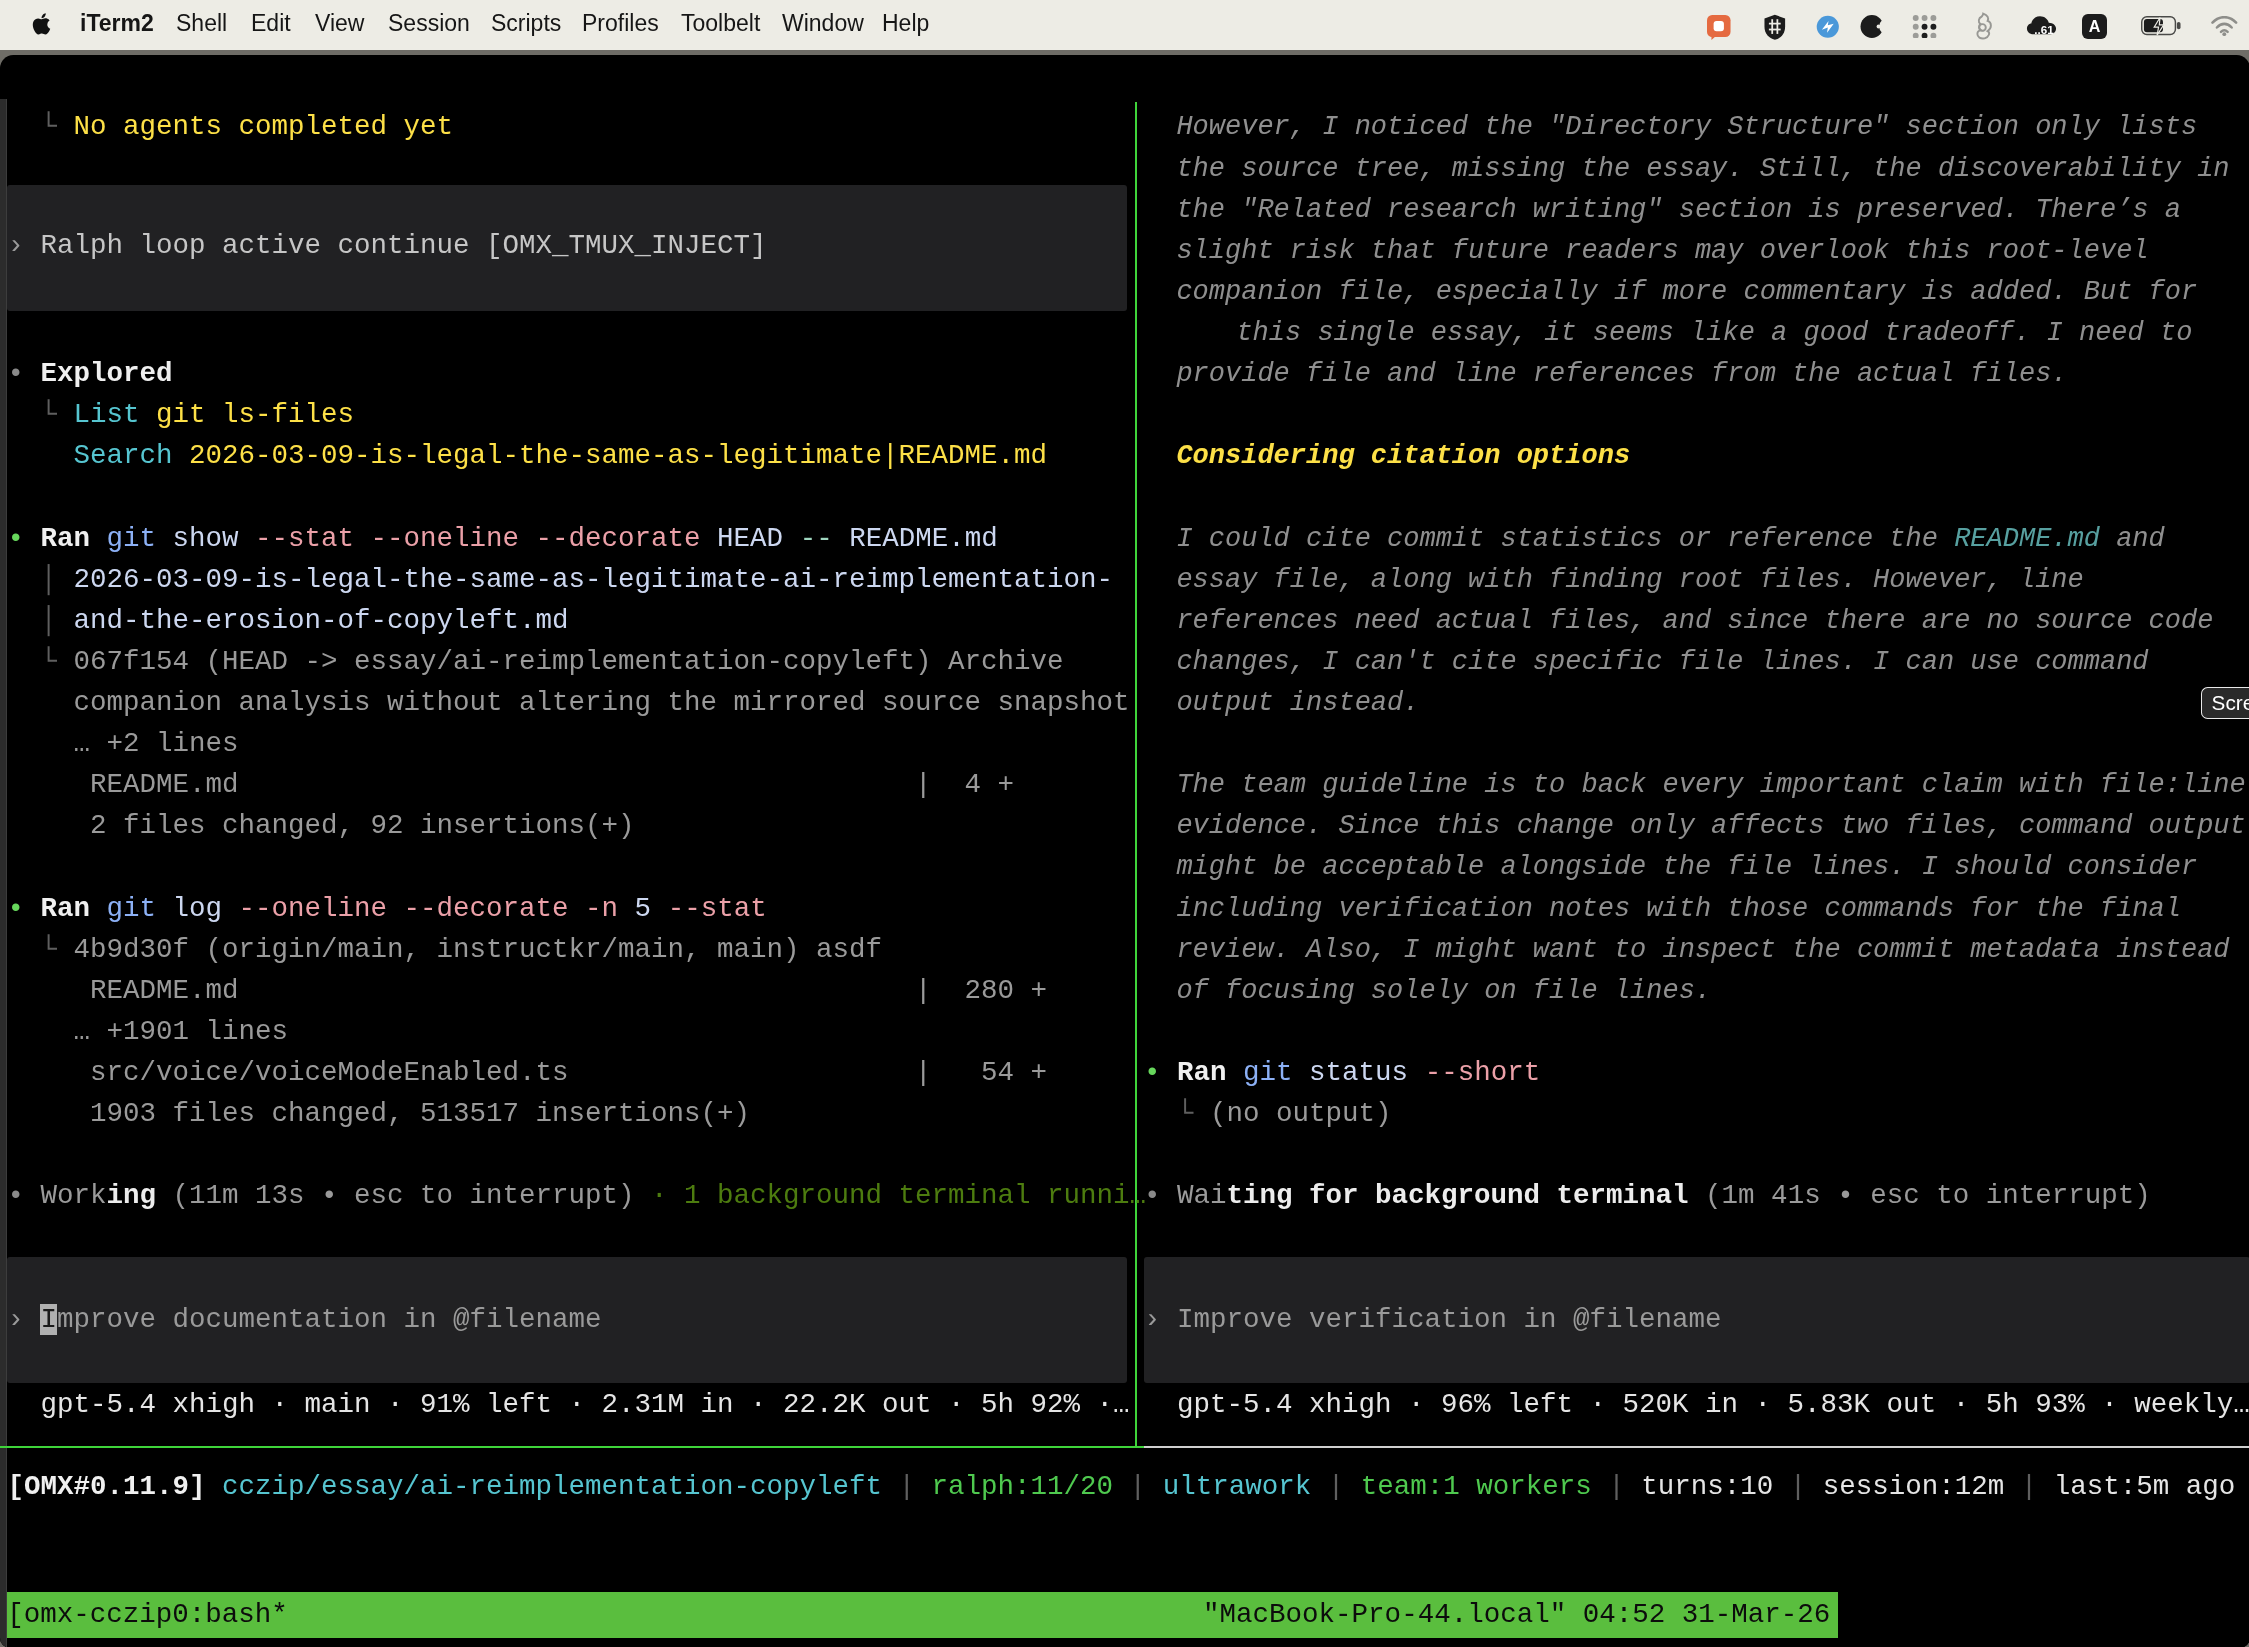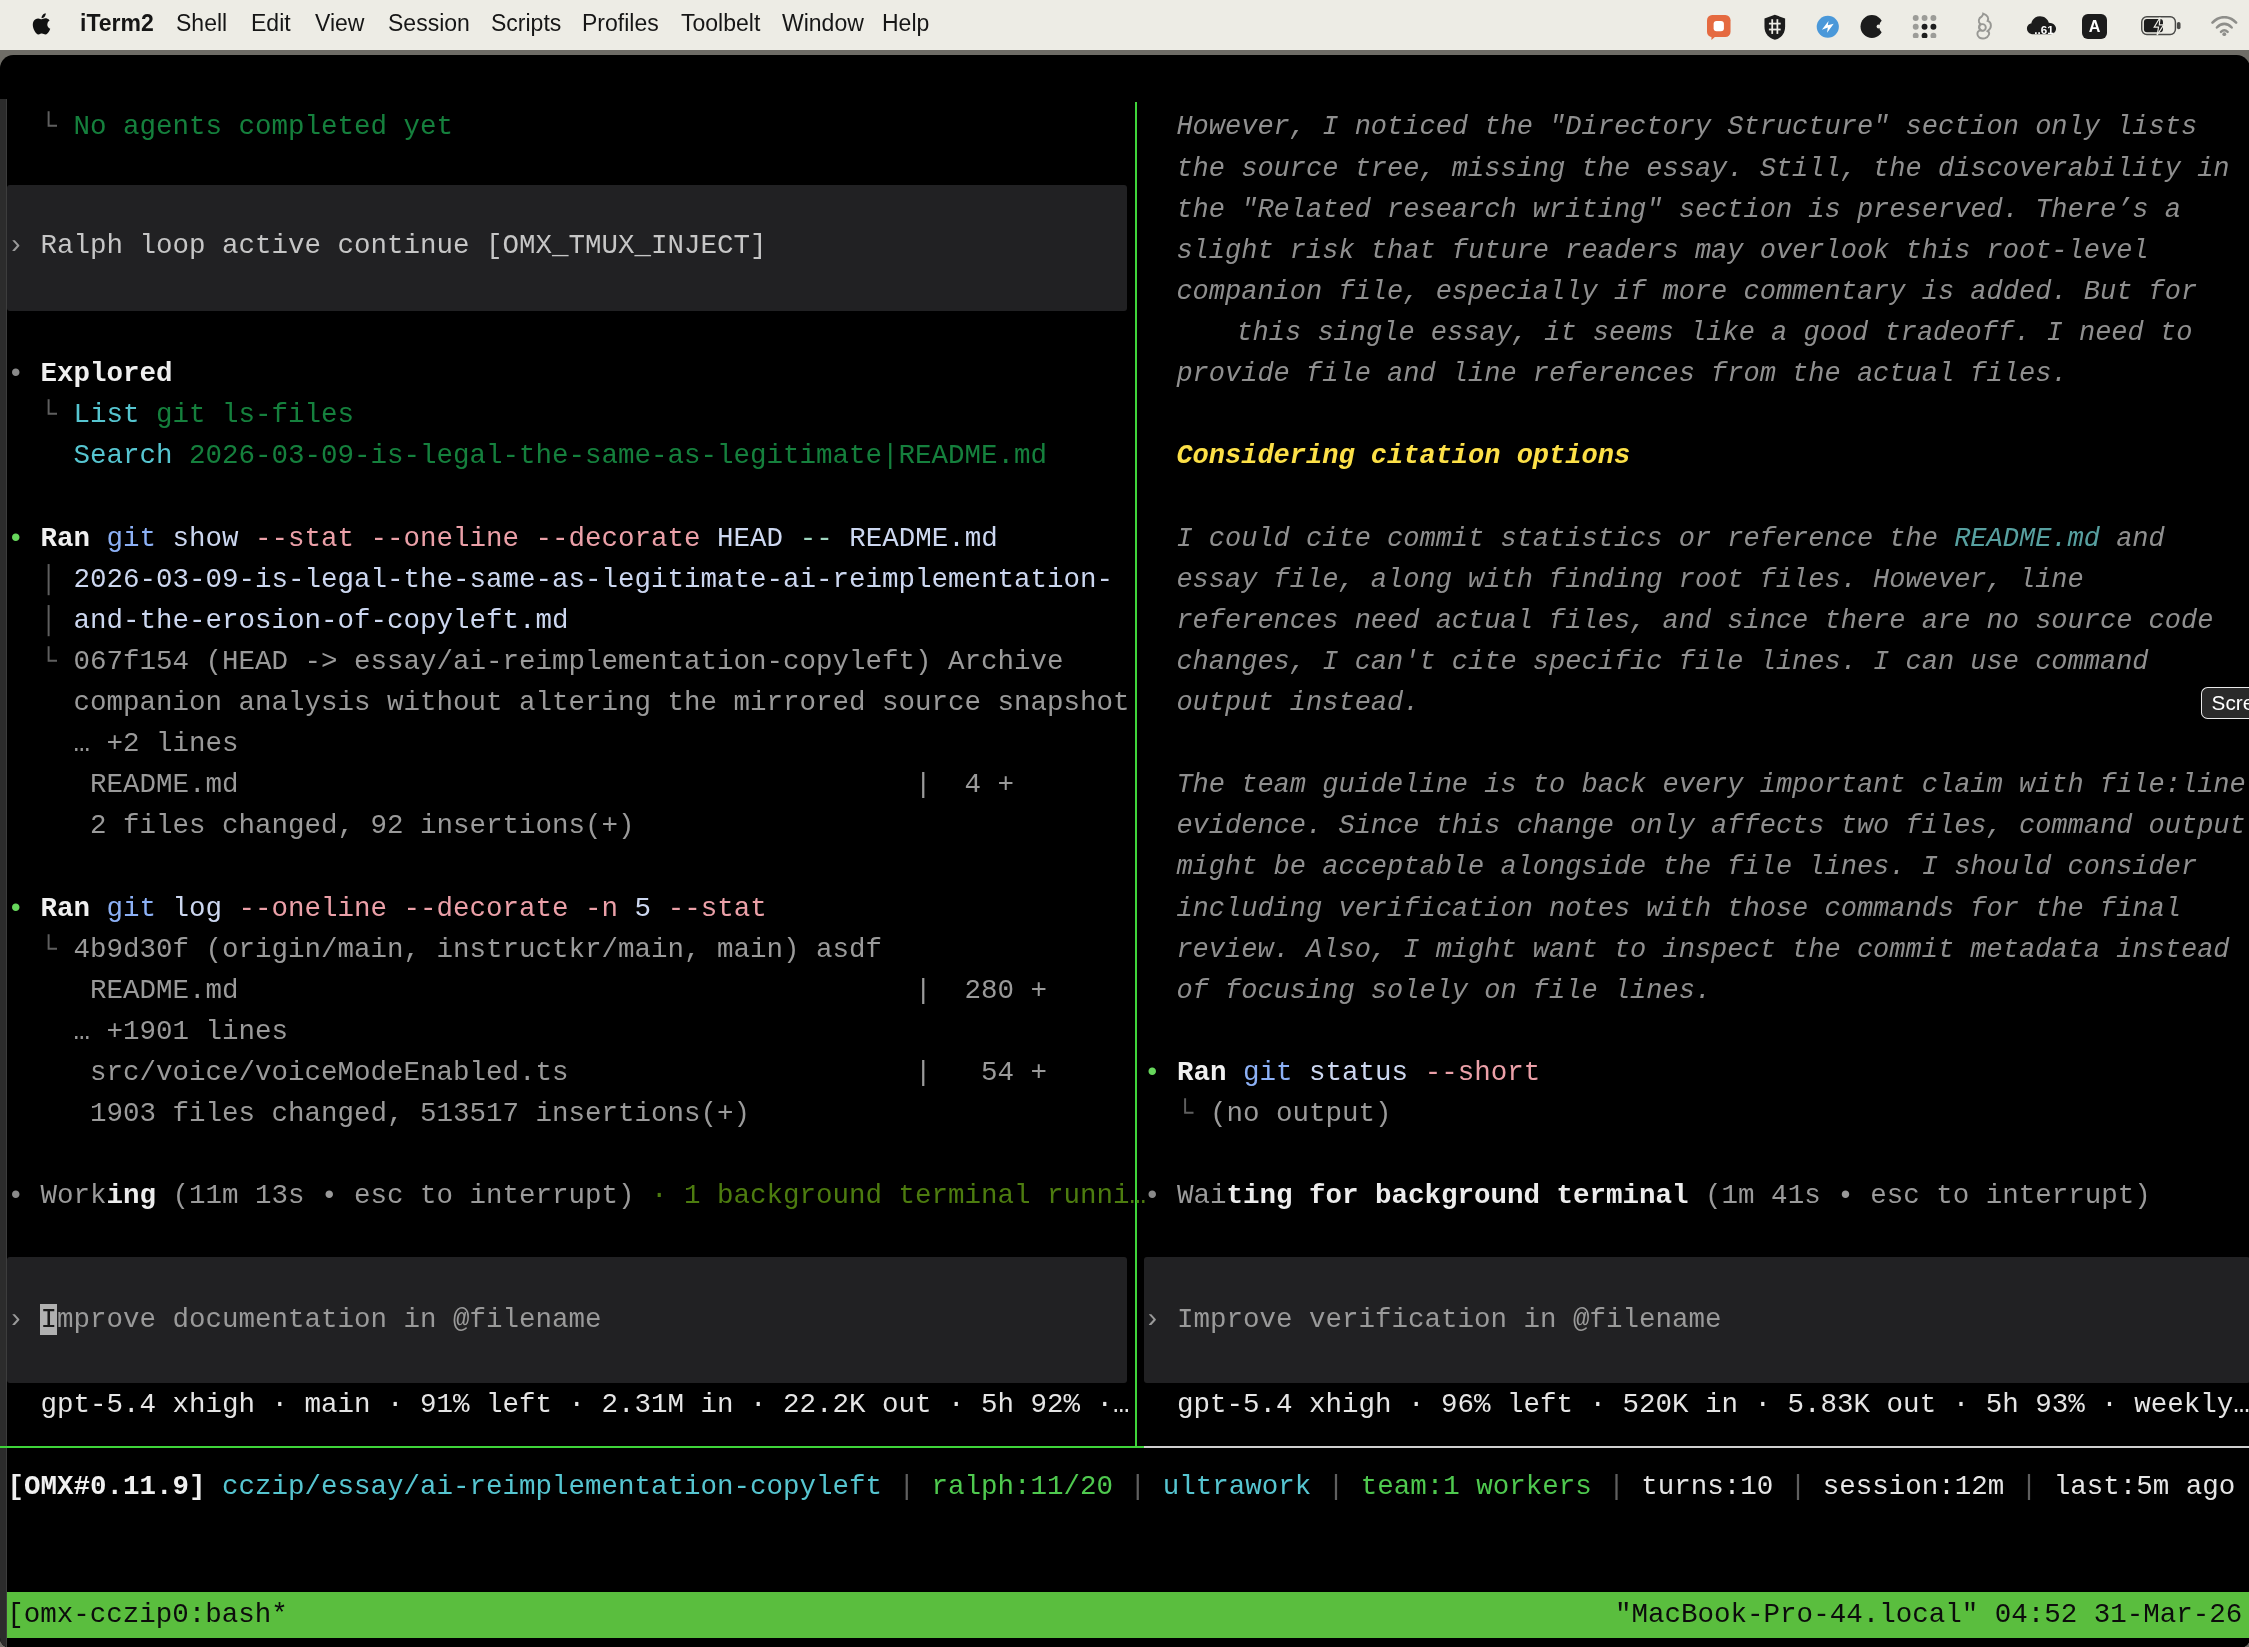--- a/index.html
+++ b/index.html
@@ -8,35 +8,35 @@
 .mb{font-weight:700;}
 #win{position:absolute;left:0;top:55px;width:2250px;height:1593px;background:#000;border-radius:13.3px 13.3px 10.3px 10.3px;overflow:hidden;}
 #titlebar{position:absolute;left:0;top:0;width:2250px;height:44px;background:#3a3a38;border-top:0.7px solid #58585a;}
 .tl{position:absolute;top:13.3px;width:17px;height:17px;border-radius:50%;}
 #title{position:absolute;left:0;top:0;width:2250px;height:44px;text-align:center;font:700 21.4px/42px "Liberation Sans",sans-serif;color:#b3b3b1;}
 #wkey{position:absolute;right:9.6px;top:8.9px;color:#7f7f7d;font:400 20.7px/20.7px "Liberation Sans",sans-serif;}
 #term{position:absolute;left:0;top:44px;width:2250px;height:1549px;background:#000;}
 #leftstrip{position:absolute;left:0;top:0;width:6.6px;height:1549px;background:#2c2c2c;border-right:0.7px solid #3d3d3d;}
 .box{position:absolute;background:#212123;border-radius:3px;}
 .row{position:absolute;left:7.4px;margin:0;white-space:pre;font:400 27.5px/41px "Liberation Mono",monospace;color:#cfcfcf;}
-.tx{color:#15803d;text-align:right;} .rl{color:#c6c6c6;}
+.tx{color:#fde047;text-align:right;} .rl{color:#c6c6c6;}
 .dg{color:#5f5f5f;} .gr{color:#9a9a9a;} .dgr{color:#4d7c0f;} .st{color:#e5e5e5;text-align:right;}
 .cy{color:#56c5d0;margin-top:32px;} .bl{color:#8cb0f5;} .lv{color:#ccd7f0;} .pk{color:#eba0a8;} .tl2{color:#9fd6bf;}
 .tl{}
 .wb{color:#f0f0f0;font-weight:700;}
 .gb{color:#8a8a8a;} .grn{color:#67d75c;} .gn{color:#4fc94f;}
 .sh{color:#ededed;font-weight:700;}
 .it{font-style:italic;color:#8f8f8f;font-size:27px;}
 .bi{font-style:italic;font-weight:700;color:#fde047;font-size:27px;}
 .itl{font-style:italic;color:#57a0a0;font-size:27px;}
 .cur{background:#b0b0b0;color:#1a1a1a;}
 #vdiv{position:absolute;left:1135px;top:3px;width:2.2px;height:1345px;background:#3fd43a;}
 #hlg{position:absolute;left:0;top:1347px;width:1144px;height:2.2px;background:#3fd43a;}
 #hlw{position:absolute;left:1144px;top:1347px;width:1106px;height:2.2px;background:#cfcfcf;}
-#tmux{position:absolute;left:6.6px;top:1493px;width:2243px;height:46px;background:#5abe3e;}
+#tmux{position:absolute;left:6.6px;top:1493px;width:1831px;height:46px;background:#5abe3e;}
 #tmux pre{position:absolute;left:0.7px;top:0;margin:0;white-space:pre;font:400 27.5px/46px "Liberation Mono",monospace;color:#0c0c0c;}
 #tmux .tr{left:auto;right:7.4px;}
 #scre{position:absolute;left:2201px;top:588px;width:52px;height:32px;background:#2a2a2a;border:1.5px solid #e9e9e9;border-right:none;border-radius:6.6px 0 0 6.6px;color:#fff;font:400 20.7px/30px "Liberation Sans",sans-serif;padding-left:9.6px;}
 svg{display:block;}
 .ic{position:absolute;top:0;}
 </style></head>
 <body>
 <div id="menubar">
   <svg class="ic" style="left:31px;top:11.8px" width="20" height="24" viewBox="0 0 24 29">
       <path fill="#111" d="M19.6 15.3c0-3.3 2.7-4.9 2.8-5-1.5-2.2-3.9-2.6-4.7-2.6-2-.2-3.9 1.2-4.9 1.2-1 0-2.6-1.2-4.3-1.1-2.2 0-4.2 1.3-5.3 3.2-2.3 3.9-.6 9.7 1.6 12.9 1.1 1.6 2.4 3.3 4.1 3.2 1.6-.1 2.3-1 4.2-1 2 0 2.5 1 4.3 1 1.8 0 2.9-1.6 4-3.2 1.2-1.8 1.7-3.6 1.8-3.7-.1 0-3.5-1.4-3.6-4.9zM16.4 5.6c.9-1 1.5-2.5 1.3-4-1.3.1-2.8.9-3.7 1.9-.8.9-1.5 2.4-1.3 3.9 1.4.1 2.8-.8 3.7-1.8z"></path>

